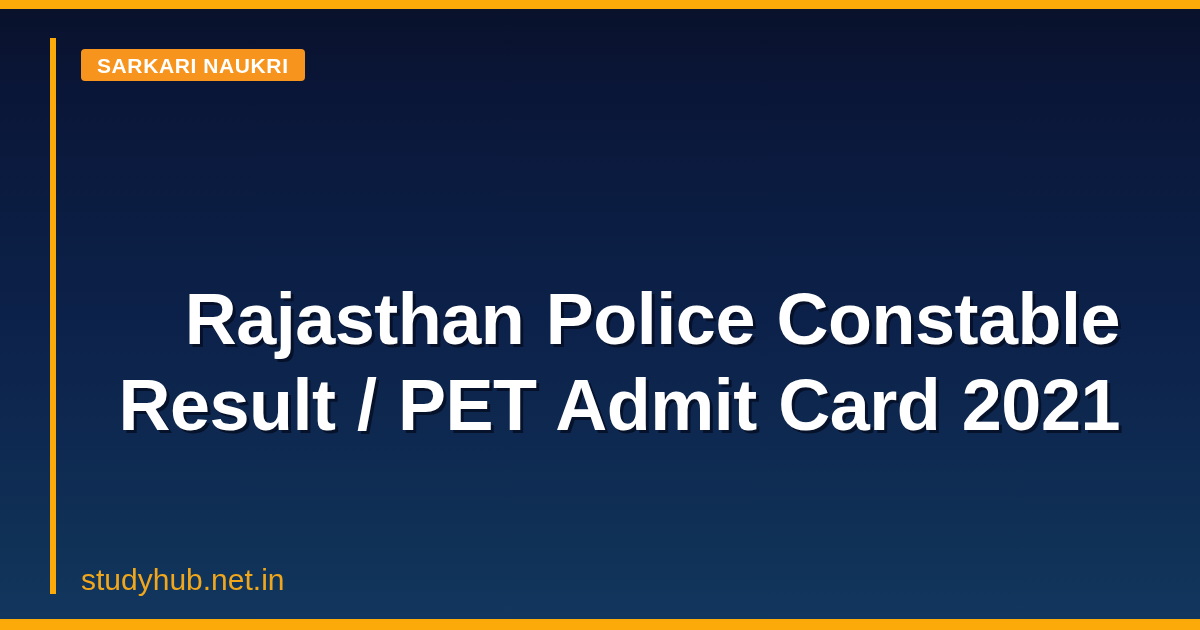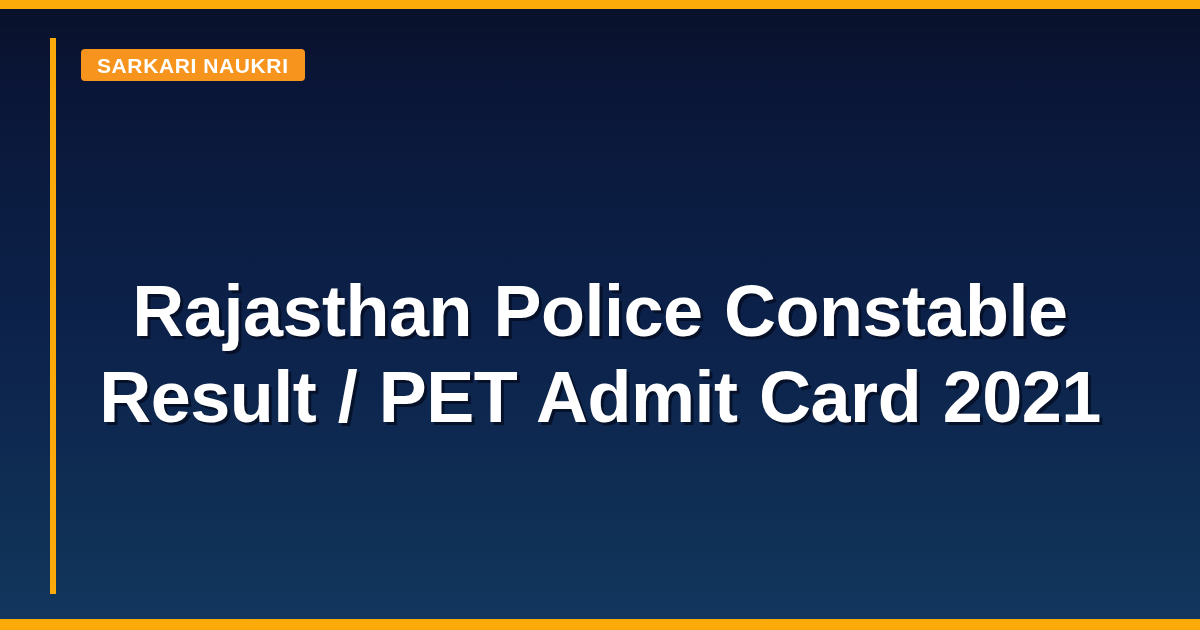--- a/index.html
+++ b/index.html
@@ -90,23 +90,23 @@
     font-weight: normal;
     line-height: 38px;
     letter-spacing: 0.1px;
     white-space: nowrap;
   }
 
   
   #headline {
     position: absolute;
     left: 80px;
-    top: 220px;
+    top: 228px;
     width: 1040px;
-    text-align: center;
+    text-align: right;
     color: #ffffff;
     font-family: "Liberation Sans Narrow", "Liberation Sans", sans-serif;
     font-size: 72px;
     font-weight: bold;
     line-height: 86px;
     letter-spacing: -0.5px;
     text-shadow: 3px 3px 0 rgba(4, 10, 28, 0.72);
     word-spacing: 2px;
   }
 
@@ -131,16 +131,17 @@
 
   <div id="left-bar"></div>
 
   <div id="badge">
     <span id="badge-label">SARKARI NAUKRI</span>
   </div>
 
 
   <h1 id="headline">Rajasthan Police Constable Result / PET Admit Card 2021</h1>
 
+  <div id="footer-url">studyhub.net.in</div>
 
   <div id="bottom-rule"></div>
 
 </div>
 
 </body></html>

